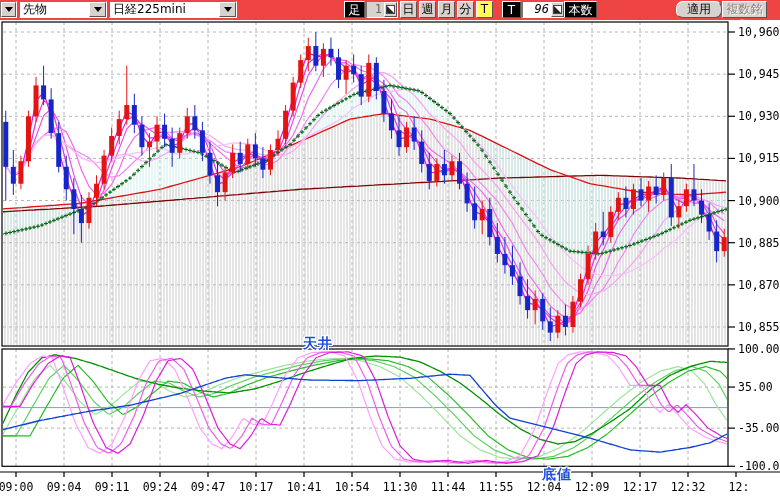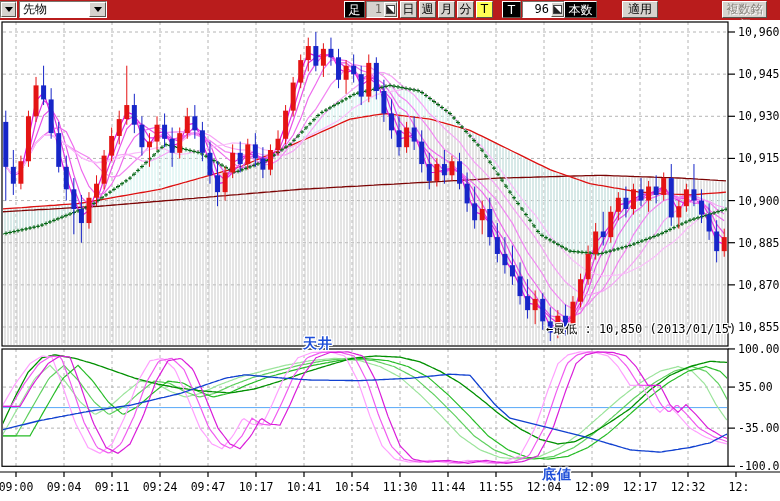--- a/index.html
+++ b/index.html
@@ -1,19 +1,19 @@
 <!DOCTYPE html>
 <html><head>
 <meta charset="utf-8">
 <style>
   html,body{margin:0;padding:0;background:#fff;}
   #screen{position:relative;width:780px;height:501px;overflow:hidden;background:#fff;
           font-family:"DejaVu Sans",sans-serif;}
   
-  #toolbar{position:absolute;left:0;top:0;width:780px;height:20px;background:#b91c1c;
+  #toolbar{position:absolute;left:0;top:0;width:780px;height:20px;background:#ef4444;
            border-bottom:1px solid #9a968f;}
   .tb{position:absolute;top:1px;height:17px;box-sizing:border-box;font-size:12px;line-height:15px;}
   .sunken{border:1px solid;border-color:#7a766f #fff #fff #7a766f;background:#fff;}
   .raised{border:1px solid;border-color:#fff #5a564f #5a564f #fff;background:#d6d3ce;}
   .combo{display:flex;align-items:stretch;}
   .combo .val{flex:1;padding:0 3px;white-space:nowrap;overflow:hidden;font-size:12px;line-height:15px;color:#000;}
   .combo .dd{width:15px;background:#d6d3ce;border:1px solid;border-color:#fff #5a564f #5a564f #fff;
              display:flex;align-items:center;justify-content:center;}
   .tri{width:0;height:0;border:4px solid transparent;border-top:5px solid #000;margin-top:4px;}
   .blkLabel{background:#000;color:#fff;text-align:center;font-size:12px;line-height:16px;
@@ -47,47 +47,53 @@
       <div class="dd">
           <span class="tri"></span>
         </div>
     </div>
     <div class="tb combo sunken" style="left:19px;width:88px;">
       <span class="val">先物</span>
       <div class="dd">
           <span class="tri"></span>
         </div>
     </div>
+    <div class="tb combo sunken" style="left:109px;width:128px;">
+      <span class="val">日経225mini</span>
+      <div class="dd">
+          <span class="tri"></span>
+        </div>
+    </div>
     <div class="tb blkLabel" style="left:344px;width:21px;">足</div>
     <div class="tb spinbox sunken gray" style="left:366px;width:32px;">
       <span class="num">1</span>
       <span class="spin">
           <i></i>
         </span>
     </div>
     <div class="tb btn raised" style="left:400px;width:17px;">日</div>
     <div class="tb btn raised" style="left:419px;width:17px;">週</div>
     <div class="tb btn raised" style="left:438px;width:17px;">月</div>
     <div class="tb btn raised" style="left:457px;width:17px;">分</div>
     <div class="tb btn raised yellow" style="left:476px;width:17px;">T</div>
     <div class="tb blkLabel" style="left:502px;width:19px;">T</div>
-    <div class="tb spinbox sunken" style="left:522px;width:43px;">
+    <div class="tb spinbox sunken" style="left:522px;width:43px;font-style:italic;">
       <span class="num">96</span>
       <span class="spin">
           <i></i>
         </span>
     </div>
     <div class="tb blkLabel" style="left:564px;width:33px;">本数</div>
     <div class="tb spinbox sunken" style="left:600px;width:50px;margin-top:48px;">
       <span class="num">3000</span>
       <span class="spin">
           <i></i>
         </span>
     </div>
-    <div class="tb btn raised" style="left:622px;width:36px;">適用</div>
+    <div class="tb btn raised" style="left:676px;width:46px;border-radius:7px;">適用</div>
     <div class="tb btn raised disabled" style="left:722px;width:45px;">複数銘柄</div>
   </div>
 
   <div id="chart">
     <svg id="plot" width="780" height="481">
         <rect x="0" y="0" width="780" height="481" fill="#ffffff"></rect>
         <defs>
           <clipPath id="pclip">
             <rect x="3" y="3" width="724" height="322"></rect>
           </clipPath>
@@ -1259,17 +1265,16 @@
           <line x1="592" y1="452" x2="592" y2="457" stroke="#000" stroke-width="1.2"></line>
           <text x="592" y="471" text-anchor="middle">12:09</text>
           <line x1="640" y1="452" x2="640" y2="457" stroke="#000" stroke-width="1.2"></line>
           <text x="640" y="471" text-anchor="middle">12:17</text>
           <line x1="688" y1="452" x2="688" y2="457" stroke="#000" stroke-width="1.2"></line>
           <text x="688" y="471" text-anchor="middle">12:32</text>
           <line x1="736" y1="452" x2="736" y2="457" stroke="#000" stroke-width="1.2"></line>
           <text x="739" y="471" text-anchor="middle">12:</text>
         </g>
       </svg>
-    <div class="anno" style="left:546px;top:301px;">←最低 : 10,850 (2013/01/15)</div>
     <div class="anno red" style="left:303px;top:315px;">天井</div>
     <div class="anno red" style="left:542px;top:446px;text-align:center;">底値</div>
   </div>
 </div>
 
 </body></html>

